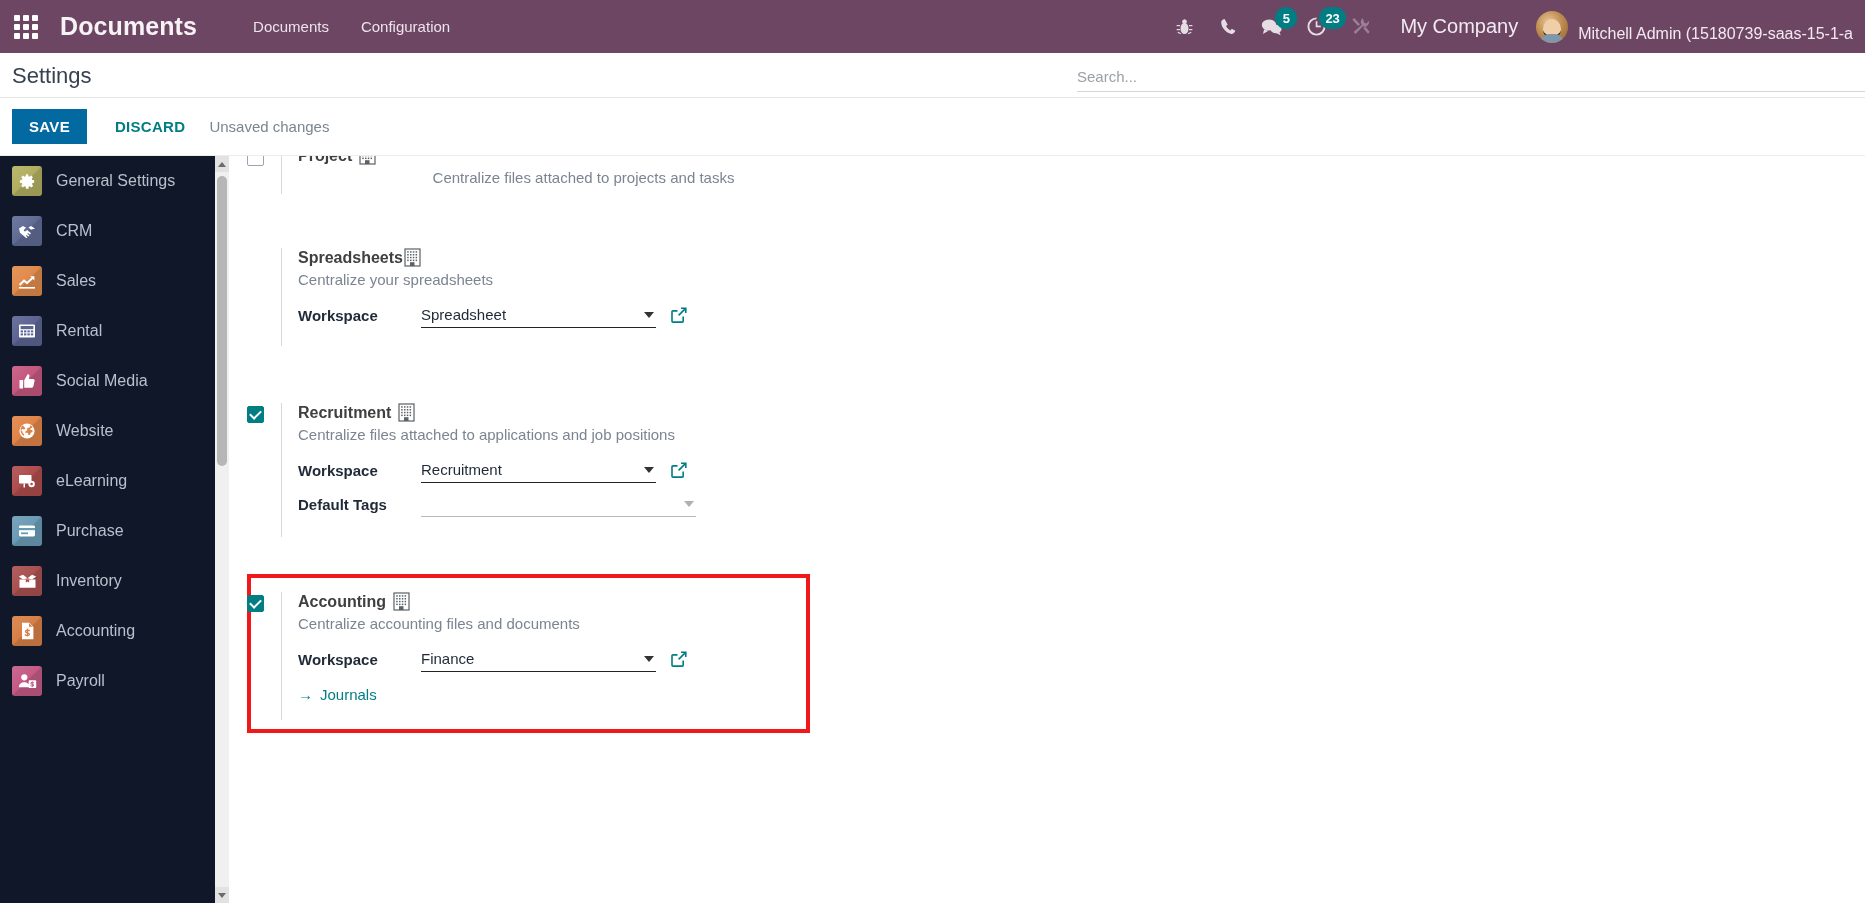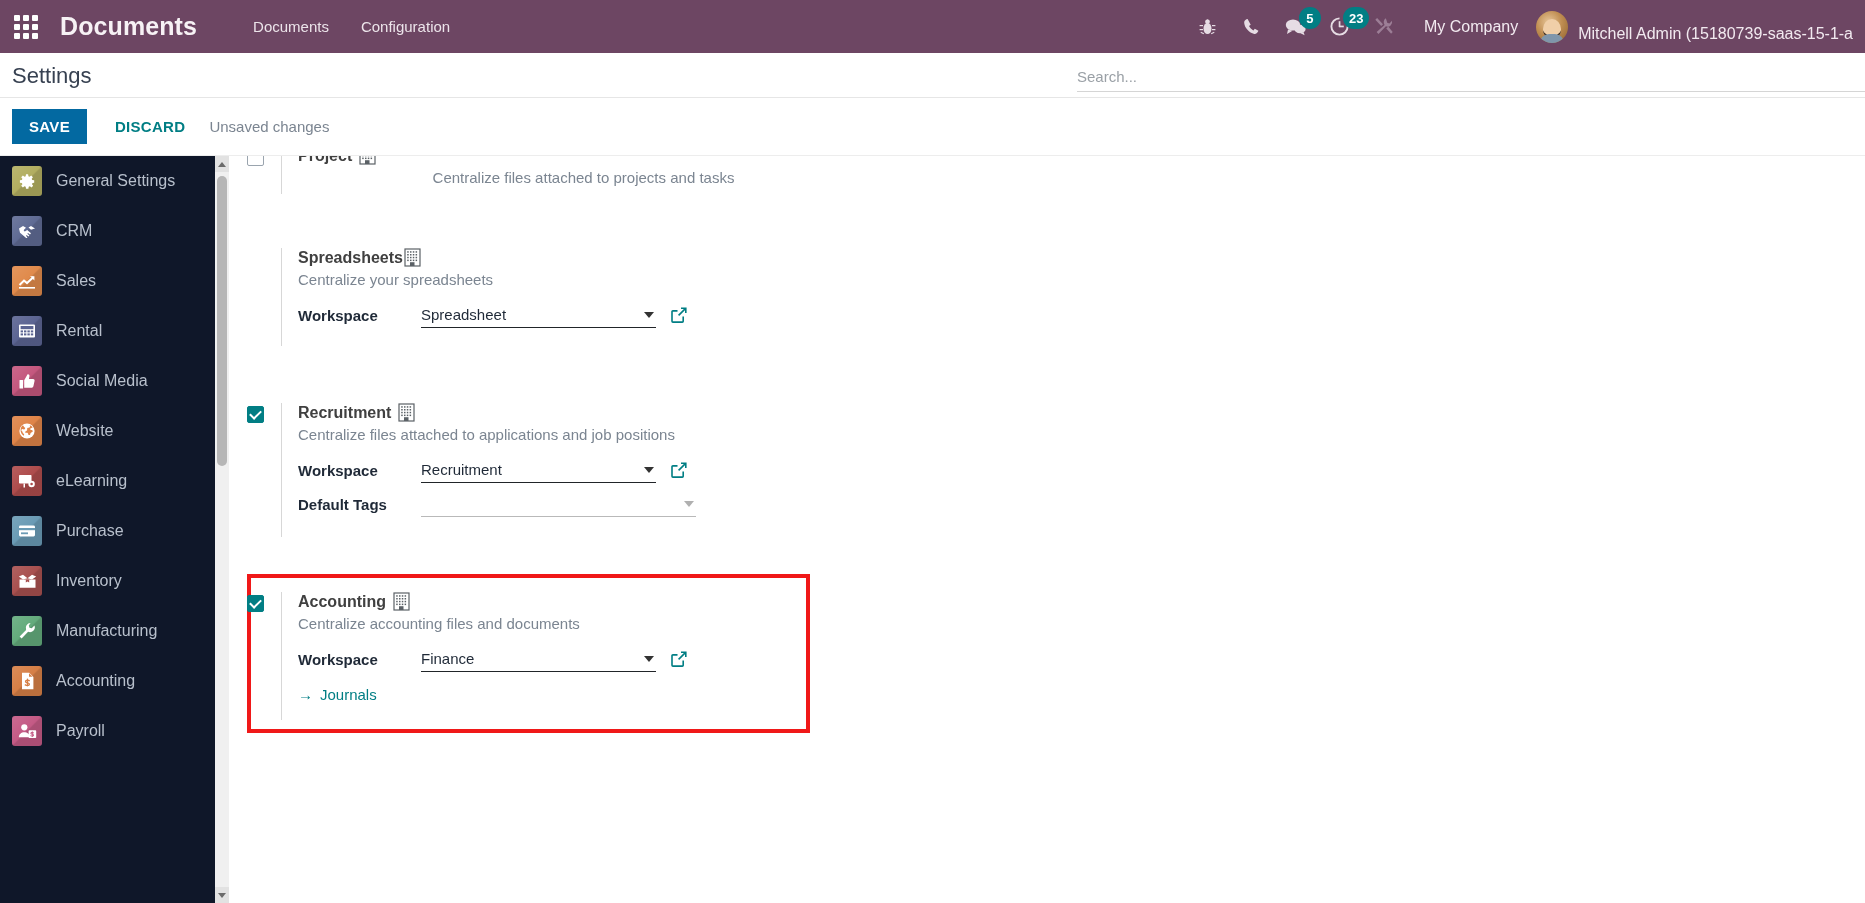--- a/index.html
+++ b/index.html
@@ -43,21 +43,21 @@
   }
   .sysicon.faded { color:#9c7e96; }
   .badge {
     position: absolute; top: 7px; left: 25px;
     min-width: 22px; height: 22px; padding: 0 6px;
     background: #017e84; color: #fff;
     border-radius: 11px; font-size: 13px; font-weight: bold;
     display:flex; align-items:center; justify-content:center;
     line-height: 1;
   }
-  .company-name { font-size: 16px; color:#f2eaf0; padding: 0 18px; white-space: nowrap; cursor:pointer; }
+  .company-name { font-size: 20px; color:#f2eaf0; padding: 0 18px; white-space: nowrap; cursor:pointer; }
   .user-menu { display:flex; align-items:flex-end; padding-right: 12px; cursor:pointer; white-space: nowrap; }
   .avatar {
     width: 32px; height: 32px; border-radius: 50%;
     background: radial-gradient(circle at 40% 35%, #e8c79a 0%, #c08e52 45%, #8b5e2b 100%);
     margin-right: 10px; flex: 0 0 auto; position: relative; overflow:hidden;
   }
   .avatar::after{
     content:""; position:absolute; left:7px; top:8px; width:18px; height:20px;
     border-radius:50% 50% 45% 45%; background:#f0cfa8;
     box-shadow: 0 -4px 0 -1px #3a2a1c inset;
@@ -408,28 +408,20 @@
               <path d="M1.5 5.5h16v8.2h-16z"></path>
               <path d="M.8 2.4 5 .8l4.5 3.4L5 5.6z"></path>
               <path d="M18.2 2.4 14 .8 9.5 4.2 14 5.6z"></path>
             </g>
             <path fill="#a8504f" d="M7.8 5.5h3.4v3.1l-1.7-1.1-1.7 1.1z"></path>
           </svg>
       </span>
       <span class="side-label">Inventory</span>
     </div>
 
-    <div class="side-item">
-      <span class="side-ico" style="background:#63ab7c">
-        <svg width="18" height="18" viewBox="0 0 18 18">
-            <path fill="#fff" d="M12.6 1.1a4.9 4.9 0 0 0-4.5 6.8L1.6 14.4l2 2 6.5-6.6a4.9 4.9 0 0 0 6.4-6.3l-2.8 2.8-2.3-.6-.6-2.3z"></path>
-          </svg>
-      </span>
-      <span class="side-label">Manufacturing</span>
-    </div>
 
     <div class="side-item">
       <span class="side-ico" style="background:#d67f46">
         <svg width="15" height="18" viewBox="0 0 15 18">
             <path fill="#fff" d="M2 .8h7.2L13.4 5v12.2H2z"></path>
             <path fill="#d67f46" d="M9 1.2v3.6h3.6z"></path>
             <g fill="#d67f46">
               <rect x="6.9" y="6.6" width="1.1" height="7.6"></rect>
               <path d="M7.5 7.6c-1.5 0-2.6.8-2.6 1.9s1 1.6 2.4 1.9c.9.2 1.3.4 1.3.8s-.5.7-1.3.7c-.9 0-1.5-.3-1.9-.8l-1 .9c.6.7 1.6 1.2 2.9 1.2 1.6 0 2.7-.8 2.7-2s-1-1.7-2.5-2c-.9-.2-1.2-.4-1.2-.7s.4-.6 1.2-.6c.7 0 1.3.2 1.7.7l1-.9c-.6-.7-1.5-1.1-2.7-1.1z"></path>
             </g>

